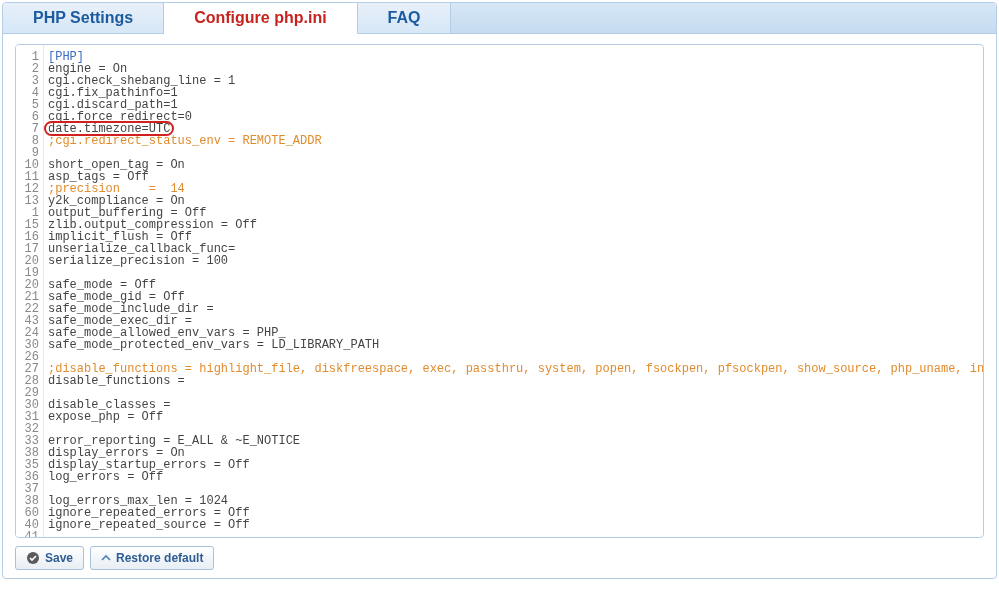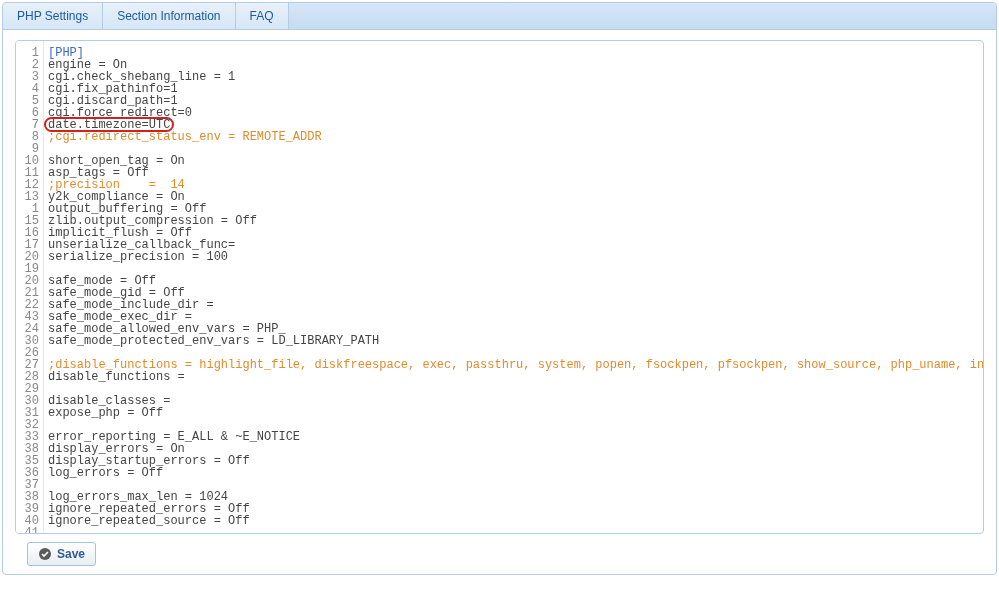--- a/index.html
+++ b/index.html
@@ -20,26 +20,26 @@
       background: #fff;
     }
     .tabs {
       display: flex;
       background: linear-gradient(to bottom, #d6e7f7, #c5dbf0);
       border-bottom: 1px solid #b5cde4;
       border-radius: 4px 4px 0 0;
       padding: 0;
     }
     .tab {
-      padding: 6px 14px;
+      padding: 6px 30px;
       border-right: 1px solid #b5cde4;
       color: #1c5ba0;
-      font-weight: normal;
+      font-weight: bold;
       cursor: pointer;
-      font-size: 12px;
+      font-size: 16px;
       background: linear-gradient(to bottom, #e8f0f9, #d6e7f7);
     }
     .tab:first-child {
       border-radius: 4px 0 0 0;
       border-left: none;
     }
     .tab.active {
       background: #fff;
       color: #c8221f;
       border-bottom: 1px solid #fff;
@@ -107,42 +107,41 @@
       align-items: center;
       gap: 5px;
       padding: 4px 10px;
       border: 1px solid #a6c1db;
       border-radius: 3px;
       background: linear-gradient(to bottom, #fefefe, #e8eef4);
       color: #2e5d94;
       font-weight: bold;
       font-size: 12px;
       cursor: pointer;
-      margin-left: 12px;
     }
     .btn svg { display: block; }
     ::-webkit-scrollbar {
       width: 16px;
       height: 16px;
     }
     ::-webkit-scrollbar-track {
       background: #f0f0f0;
     }
     ::-webkit-scrollbar-thumb {
       background: #c0c0c0;
       border: 1px solid #a0a0a0;
     }
   </style>
 </head>
 <body>
 
 <div class="container">
   <div class="tabs">
       <div class="tab">PHP Settings</div>
-      <div class="tab">Section Information</div>
+      <div class="tab active">Configure php.ini</div>
       <div class="tab">FAQ</div>
     </div>
   <div class="content">
     <div class="editor-wrap">
       <div class="editor-scroll">
         <div class="editor">
           <div class="gutter">
               <div>1</div>
               <div>2</div>
               <div>3</div>
@@ -174,33 +173,41 @@
               <div>29</div>
               <div>30</div>
               <div>31</div>
               <div>32</div>
               <div>33</div>
               <div>38</div>
               <div>35</div>
               <div>36</div>
               <div>37</div>
               <div>38</div>
-              <div>39</div>
+              <div>60</div>
               <div>40</div>
               <div>41</div>
             </div>
           <div class="code"><span class="row kw">[PHP]</span><span class="row">engine = On</span><span class="row">cgi.check_shebang_line = 1</span><span class="row">cgi.fix_pathinfo=1</span><span class="row">cgi.discard_path=1</span><span class="row">cgi.force_redirect=0</span><span class="row">date.timezone=UTC</span><span class="row comment">;cgi.redirect_status_env = REMOTE_ADDR</span><span class="row">&nbsp;</span><span class="row">short_open_tag = On</span><span class="row">asp_tags = Off</span><span class="row comment">;precision    =  14</span><span class="row">y2k_compliance = On</span><span class="row">output_buffering = Off</span><span class="row">zlib.output_compression = Off</span><span class="row">implicit_flush = Off</span><span class="row">unserialize_callback_func=</span><span class="row">serialize_precision = 100</span><span class="row">&nbsp;</span><span class="row">safe_mode = Off</span><span class="row">safe_mode_gid = Off</span><span class="row">safe_mode_include_dir =</span><span class="row">safe_mode_exec_dir =</span><span class="row">safe_mode_allowed_env_vars = PHP_</span><span class="row">safe_mode_protected_env_vars = LD_LIBRARY_PATH</span><span class="row">&nbsp;</span><span class="row comment">;disable_functions = highlight_file, diskfreespace, exec, passthru, system, popen, fsockpen, pfsockpen, show_source, php_uname, ini_alter</span><span class="row">disable_functions =</span><span class="row">&nbsp;</span><span class="row">disable_classes =</span><span class="row">expose_php = Off</span><span class="row">&nbsp;</span><span class="row">error_reporting = E_ALL &amp; ~E_NOTICE</span><span class="row">display_errors = On</span><span class="row">display_startup_errors = Off</span><span class="row">log_errors = Off</span><span class="row">&nbsp;</span><span class="row">log_errors_max_len = 1024</span><span class="row">ignore_repeated_errors = Off</span><span class="row">ignore_repeated_source = Off</span><span class="row">&nbsp;</span><div class="highlight-oval" style="top: 76px; left: 0px; width: 130.4px; height: 15px;"></div></div>
         </div>
       </div>
     </div>
     <div class="footer">
       <button class="btn">
         <span>
           <svg width="14" height="14" viewBox="0 0 14 14">
               <circle cx="7" cy="7" r="6" fill="#5a5a5a"></circle>
               <path d="M4 7 L6 9 L10 5" stroke="#fff" stroke-width="1.6" fill="none"></path>
             </svg>
         </span>
         <span>Save</span>
       </button>
+      <button class="btn">
+        <span>
+          <svg width="10" height="10" viewBox="0 0 10 10">
+              <path d="M1 7 L5 3 L9 7" stroke="#4c7fb7" stroke-width="1.6" fill="none"></path>
+            </svg>
+        </span>
+        <span>Restore default</span>
+      </button>
     </div>
   </div>
 </div>
 
 </body></html>

